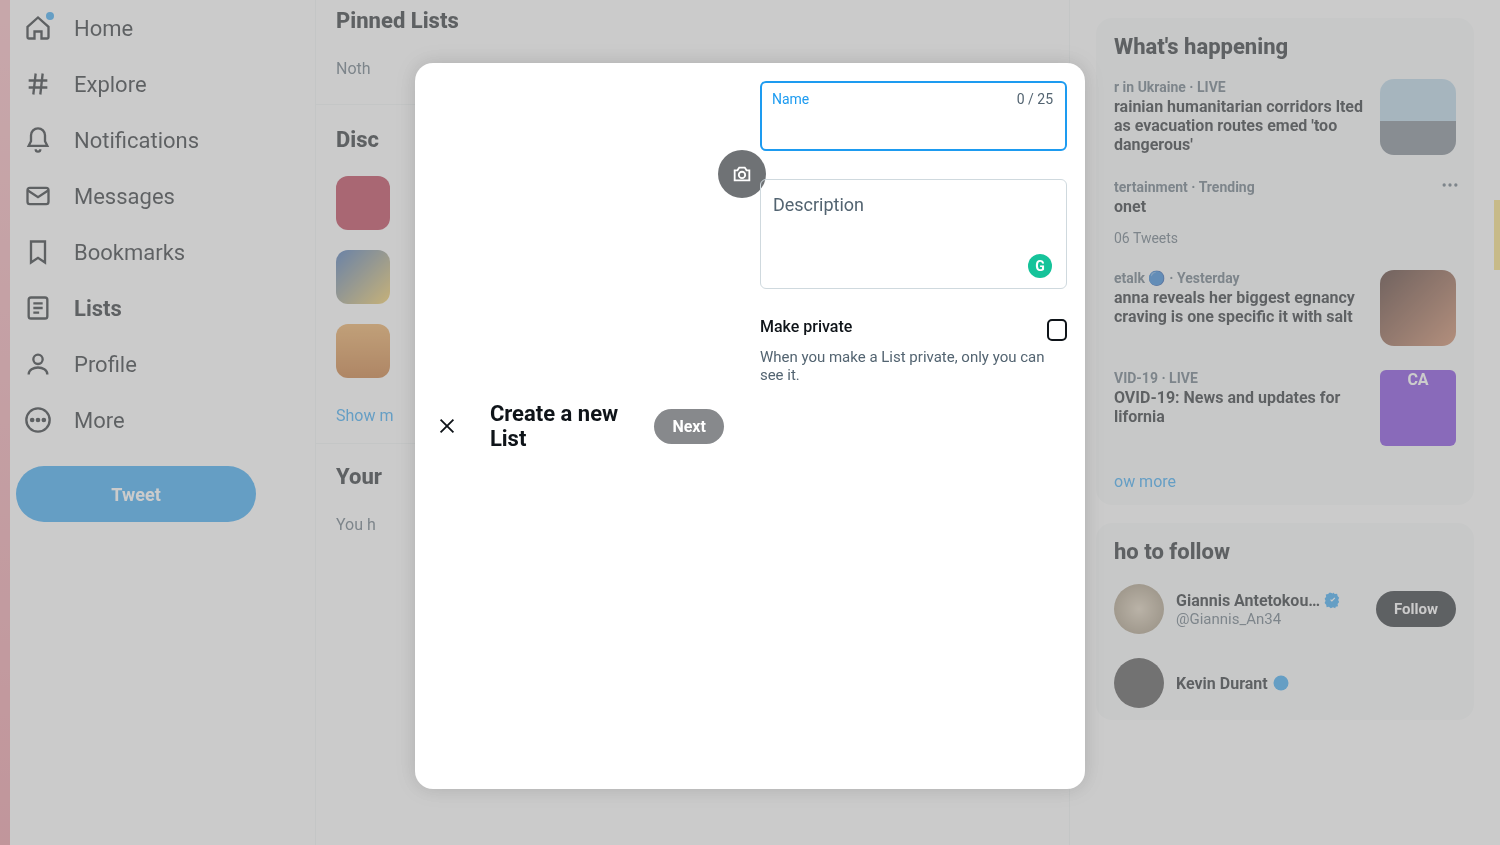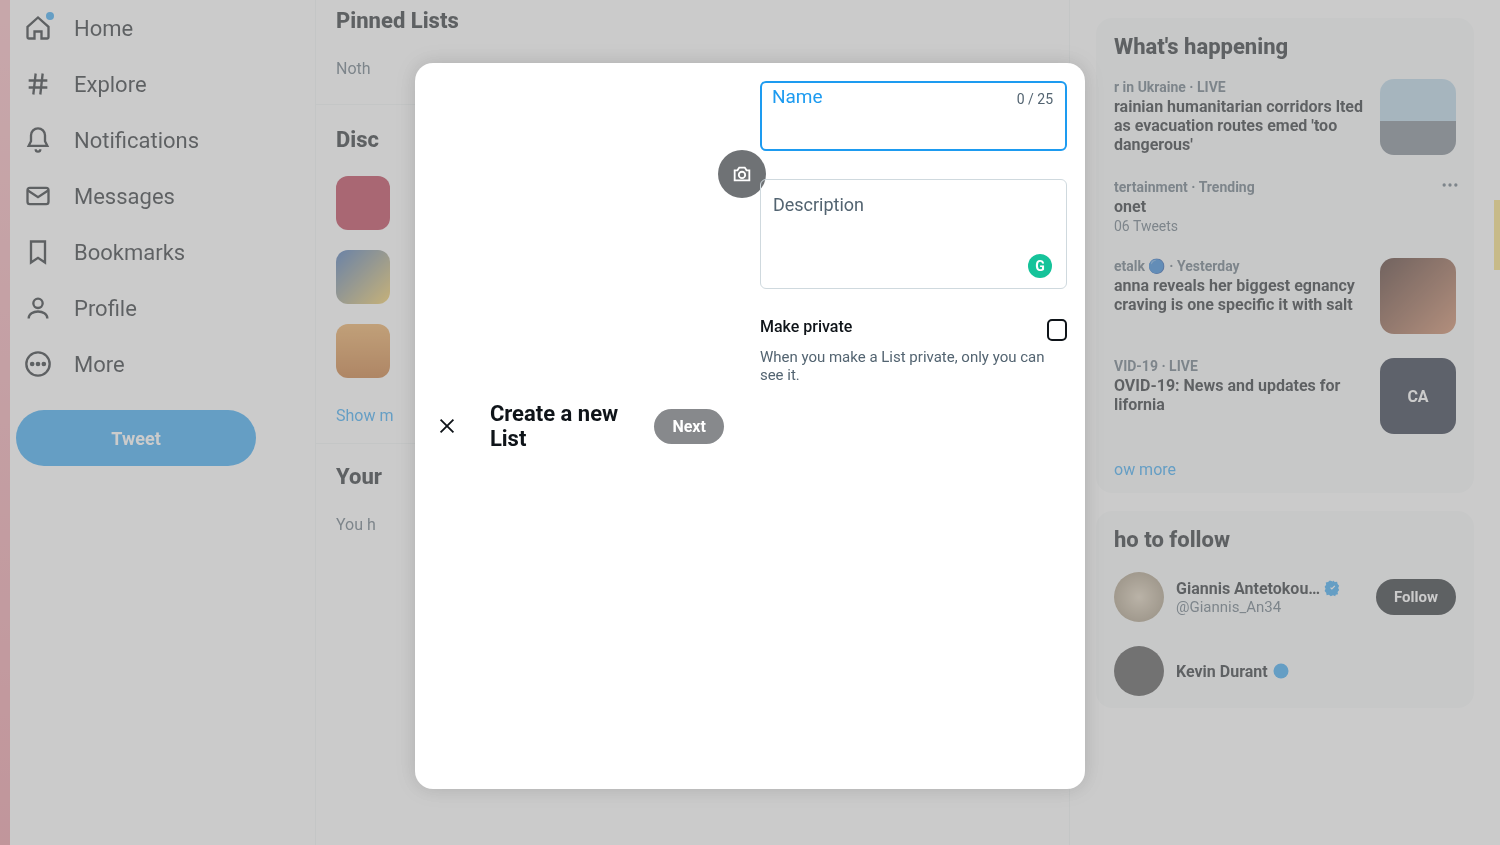--- a/index.html
+++ b/index.html
@@ -24,21 +24,21 @@
   .show-more { color:#1d9bf0; font-size:16px; padding:18px 20px; cursor:pointer; }
   .your-lists-title { font-size:22px; font-weight:800; color:#0f1419; padding: 20px 20px 14px; }
   .your-lists-empty { color:#536471; font-size:16px; padding: 12px 20px; }
   
   .rightcol { width: 430px; flex-shrink:0; padding: 12px 26px; overflow:hidden;}
   .widget { background:#f7f9f9; border-radius:16px; margin-top:6px; padding: 0 0 0 0; }
   .widget-title { font-size:22px; font-weight:800; color:#0f1419; padding:16px 18px 8px; }
   .trend { padding:12px 18px; display:flex; gap:12px; position:relative;}
   .trend-meta { color:#536471; font-size:14px;font-weight:bold; }
   .trend-title { color:#0f1419; font-size:16px; font-weight:700; margin-top:2px;}
-  .trend-sub { color:#536471; font-size:14px; margin-top:2px;}
+  .trend-sub { color:#536471; font-size:14px; margin-top:14px;}
   .trend-thumb { width:76px; height:76px; border-radius:14px; background:#cfd9de; margin-left:auto; flex-shrink:0;}
   .trend .more { position:absolute; top:8px; right:14px; color:#536471; cursor:pointer;}
   .widget .show-more { padding:14px 18px; }
   .follow-item { padding:12px 18px; display:flex; align-items:center; gap:12px;}
   .follow-avatar { width:50px; height:50px; border-radius:50%; background:#cfd9de;}
   .follow-name { font-size:16px; font-weight:700; color:#0f1419; display:flex; align-items:center; gap:4px;}
   .follow-handle { font-size:15px; color:#536471;}
   .follow-btn { margin-left:auto; background:#0f1419; color:#fff; border:none; border-radius:9999px; font-size:15px; font-weight:700; padding:9px 18px; cursor:pointer;}
   .verified { width:18px; height:18px; }
   
@@ -46,21 +46,21 @@
   .modal { position:fixed; left:50%; top:63px; transform:translateX(-50%); width:670px; height:726px; background:#fff; border-radius:18px; overflow:hidden; display:flex; flex-direction:row; box-shadow:0 0 20px rgba(0,0,0,0.15);}
   .modal-header { display:flex; align-items:center; gap:28px; padding:14px 18px; }
   .close-btn { width:36px; height:36px; border:none; background:transparent; border-radius:50%; cursor:pointer; display:flex; align-items:center; justify-content:center; color:#0f1419;}
   .modal-title { font-size:22px; font-weight:700; color:#0f1419;}
   .next-btn { margin-left:auto; background:#87898c; color:#fff; border:none; border-radius:9999px; padding:8px 18px; font-size:16px; font-weight:700; cursor:pointer;}
   .banner { height:222px; background:#b8bcbf; position:relative; }
   .camera-btn { position:absolute; left:50%; top:50%; transform:translate(-50%,-50%); width:48px; height:48px; border-radius:50%; background:rgba(15,20,25,0.6); border:none; color:#fff; display:flex; align-items:center; justify-content:center; cursor:pointer;}
   .form-area { padding:18px;}
   .field { border:1px solid #cfd9de; border-radius:6px; position:relative; margin-bottom:28px; }
   .field.focused { border:2px solid #1d9bf0; }
-  .field .flabel { position:absolute; top:2px; left:10px; font-size:19px; color:#536471; }
+  .field .flabel { position:absolute; top:8px; left:10px; font-size:14px; color:#536471; }
   .field.focused .flabel { color:#1d9bf0; }
   .field .counter { position:absolute; top:8px; right:12px; font-size:14px; color:#536471;}
   .field input, .field textarea { border:none; outline:none; width:100%; padding:30px 12px 10px 10px; font-size:18px; background:transparent; resize:none; font-family:inherit;}
   .field.name { height:70px; }
   .field.desc { height:110px; }
   .field.desc .flabel { font-size:18px; top:14px; left:12px;}
   .grammarly { position:absolute; bottom:10px; right:14px; width:24px; height:24px; background:#15c39a; border-radius:50%; color:#fff; display:flex; align-items:center; justify-content:center; font-size:14px; font-weight:700;}
   .private-row { display:flex; align-items:flex-start; padding: 0 0; }
   .private-text .ptitle { font-size:16px; color:#0f1419; font-weight:500;}
   .private-text .psub { font-size:15px; color:#536471; margin-top:12px;}
@@ -113,20 +113,29 @@
       <span class="label">Messages</span>
     </div>
     <div class="nav-item">
       <span class="icon">
         <svg viewBox="0 0 24 24" width="28" height="28" fill="none" stroke="currentColor" stroke-width="2">
             <path d="M6 3h12v18l-6-4-6 4z"></path>
           </svg>
       </span>
       <span class="label">Bookmarks</span>
     </div>
+    <div class="nav-item active">
+      <span class="icon">
+        <svg viewBox="0 0 24 24" width="28" height="28" fill="none" stroke="currentColor" stroke-width="2">
+            <rect x="4" y="3" width="16" height="18" rx="2"></rect>
+            <path d="M8 8h8M8 12h8M8 16h5"></path>
+          </svg>
+      </span>
+      <span class="label">Lists</span>
+    </div>
     <div class="nav-item">
       <span class="icon">
         <svg viewBox="0 0 24 24" width="28" height="28" fill="none" stroke="currentColor" stroke-width="2">
             <circle cx="12" cy="8" r="4"></circle>
             <path d="M4 21c0-4 4-6 8-6s8 2 8 6"></path>
           </svg>
       </span>
       <span class="label">Profile</span>
     </div>
     <div class="nav-item">
@@ -197,21 +206,21 @@
           <div class="trend-title">anna reveals her biggest egnancy craving is one specific it with salt</div>
         </div>
         <div class="trend-thumb" style="background:linear-gradient(135deg,#3a1a12,#c97a52)"></div>
       </div>
 
       <div class="trend">
         <div style="flex:1">
           <div class="trend-meta">VID-19 · LIVE</div>
           <div class="trend-title">OVID-19: News and updates for lifornia</div>
         </div>
-        <div class="trend-thumb" style="background:#0f172a; display:flex; align-items:center; justify-content:center; color:#fff; font-weight:700;">
+        <div class="trend-thumb" style="background:#6d28d9; display:flex; align-items:flex-start; justify-content:center; color:#fff; font-weight:700;border-radius:6px;">
             <span>CA</span>
           </div>
       </div>
 
       <div class="show-more">ow more</div>
     </div>
 
     <div class="widget" style="margin-top:18px">
       <div class="widget-title">ho to follow</div>
       <div class="follow-item">

